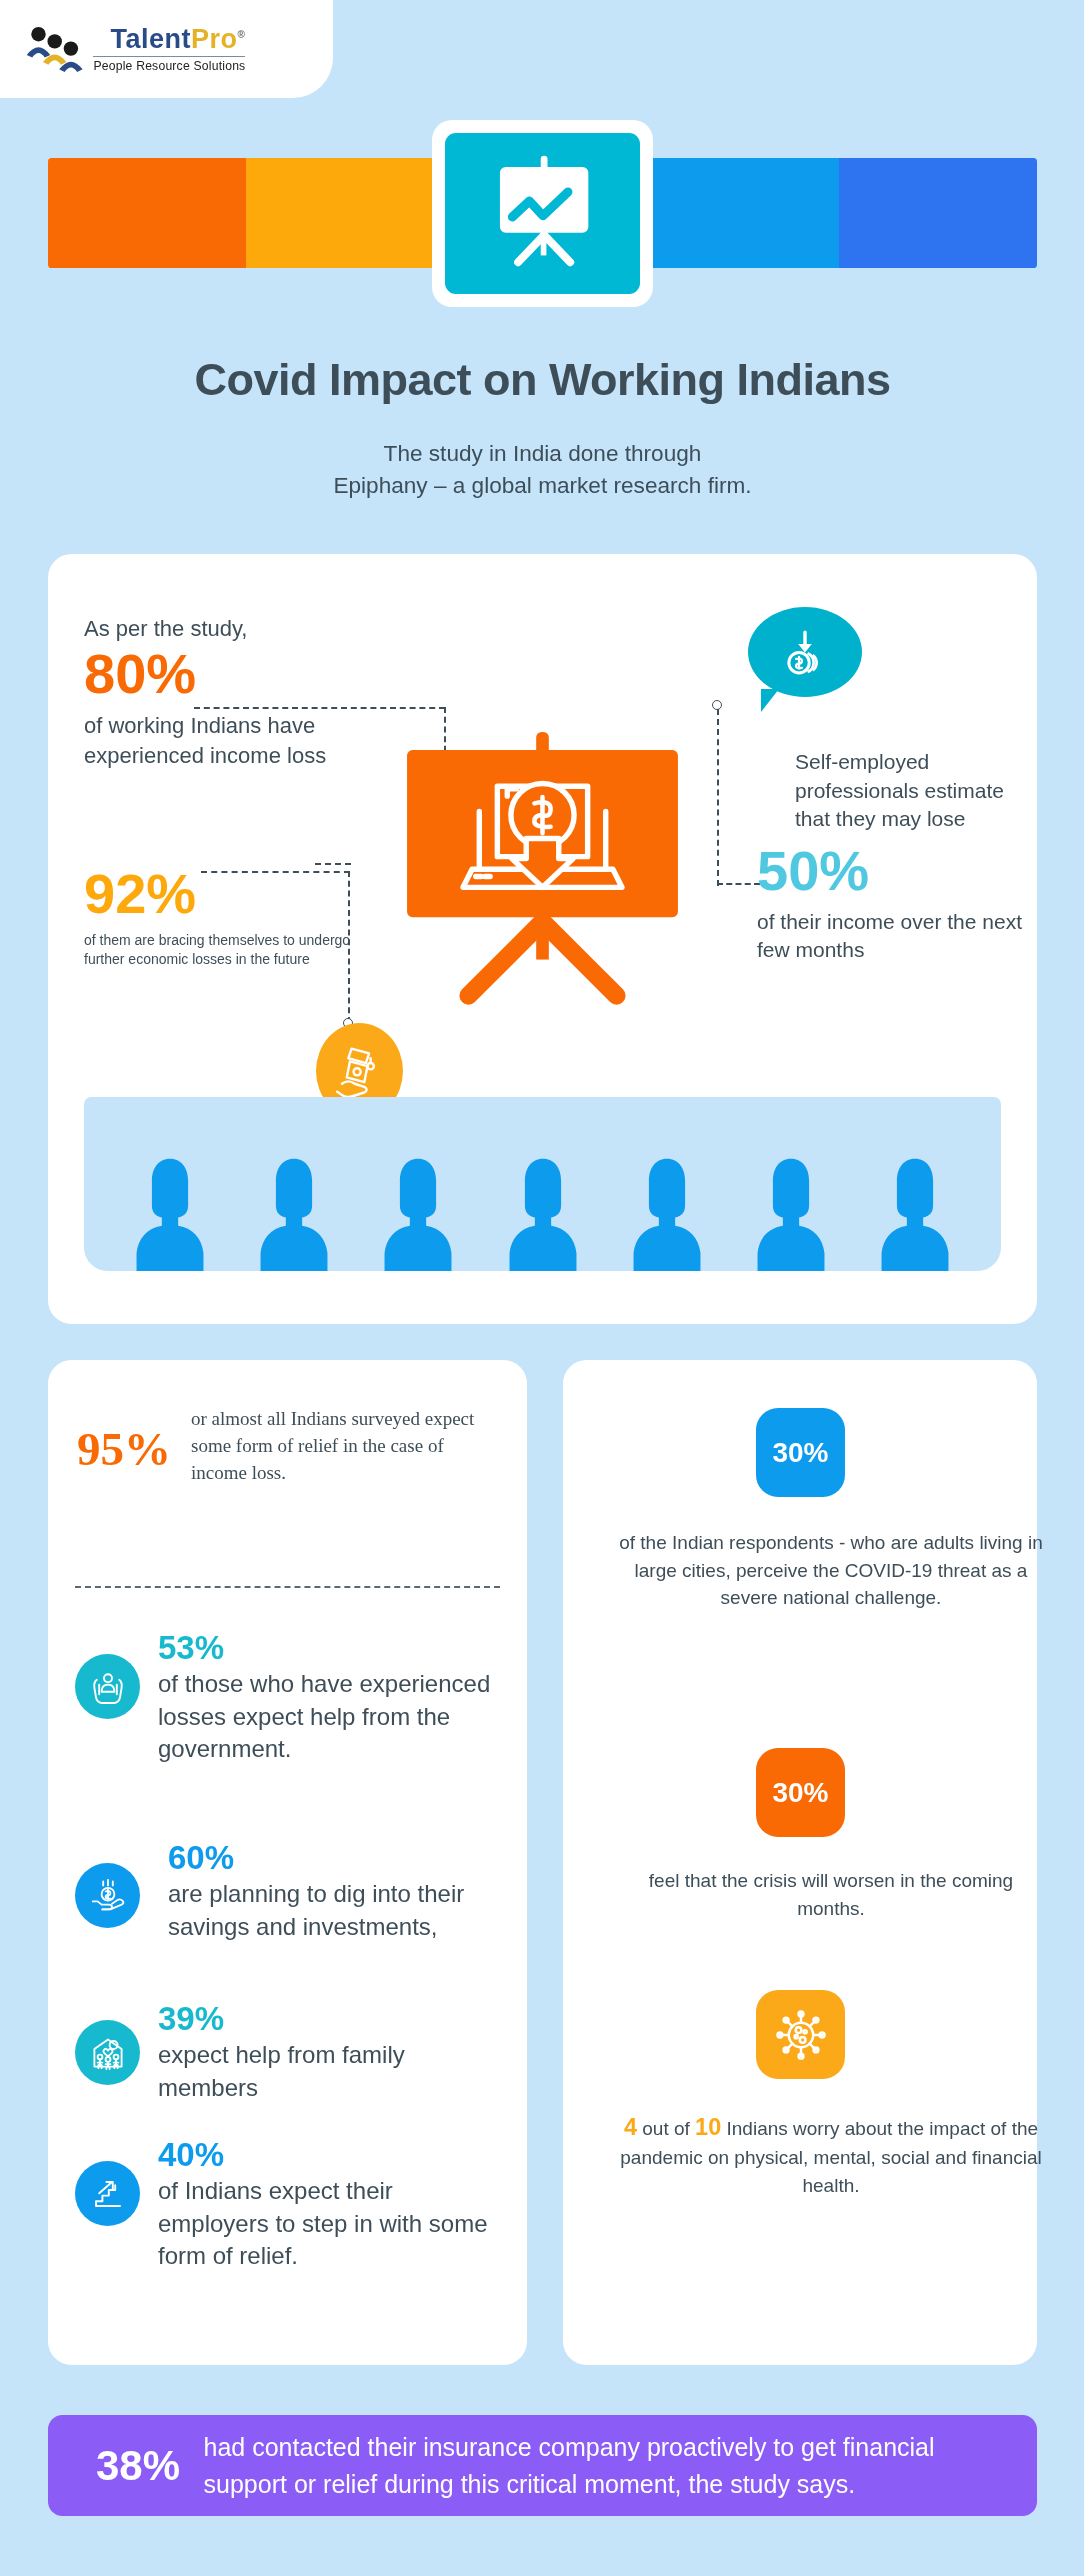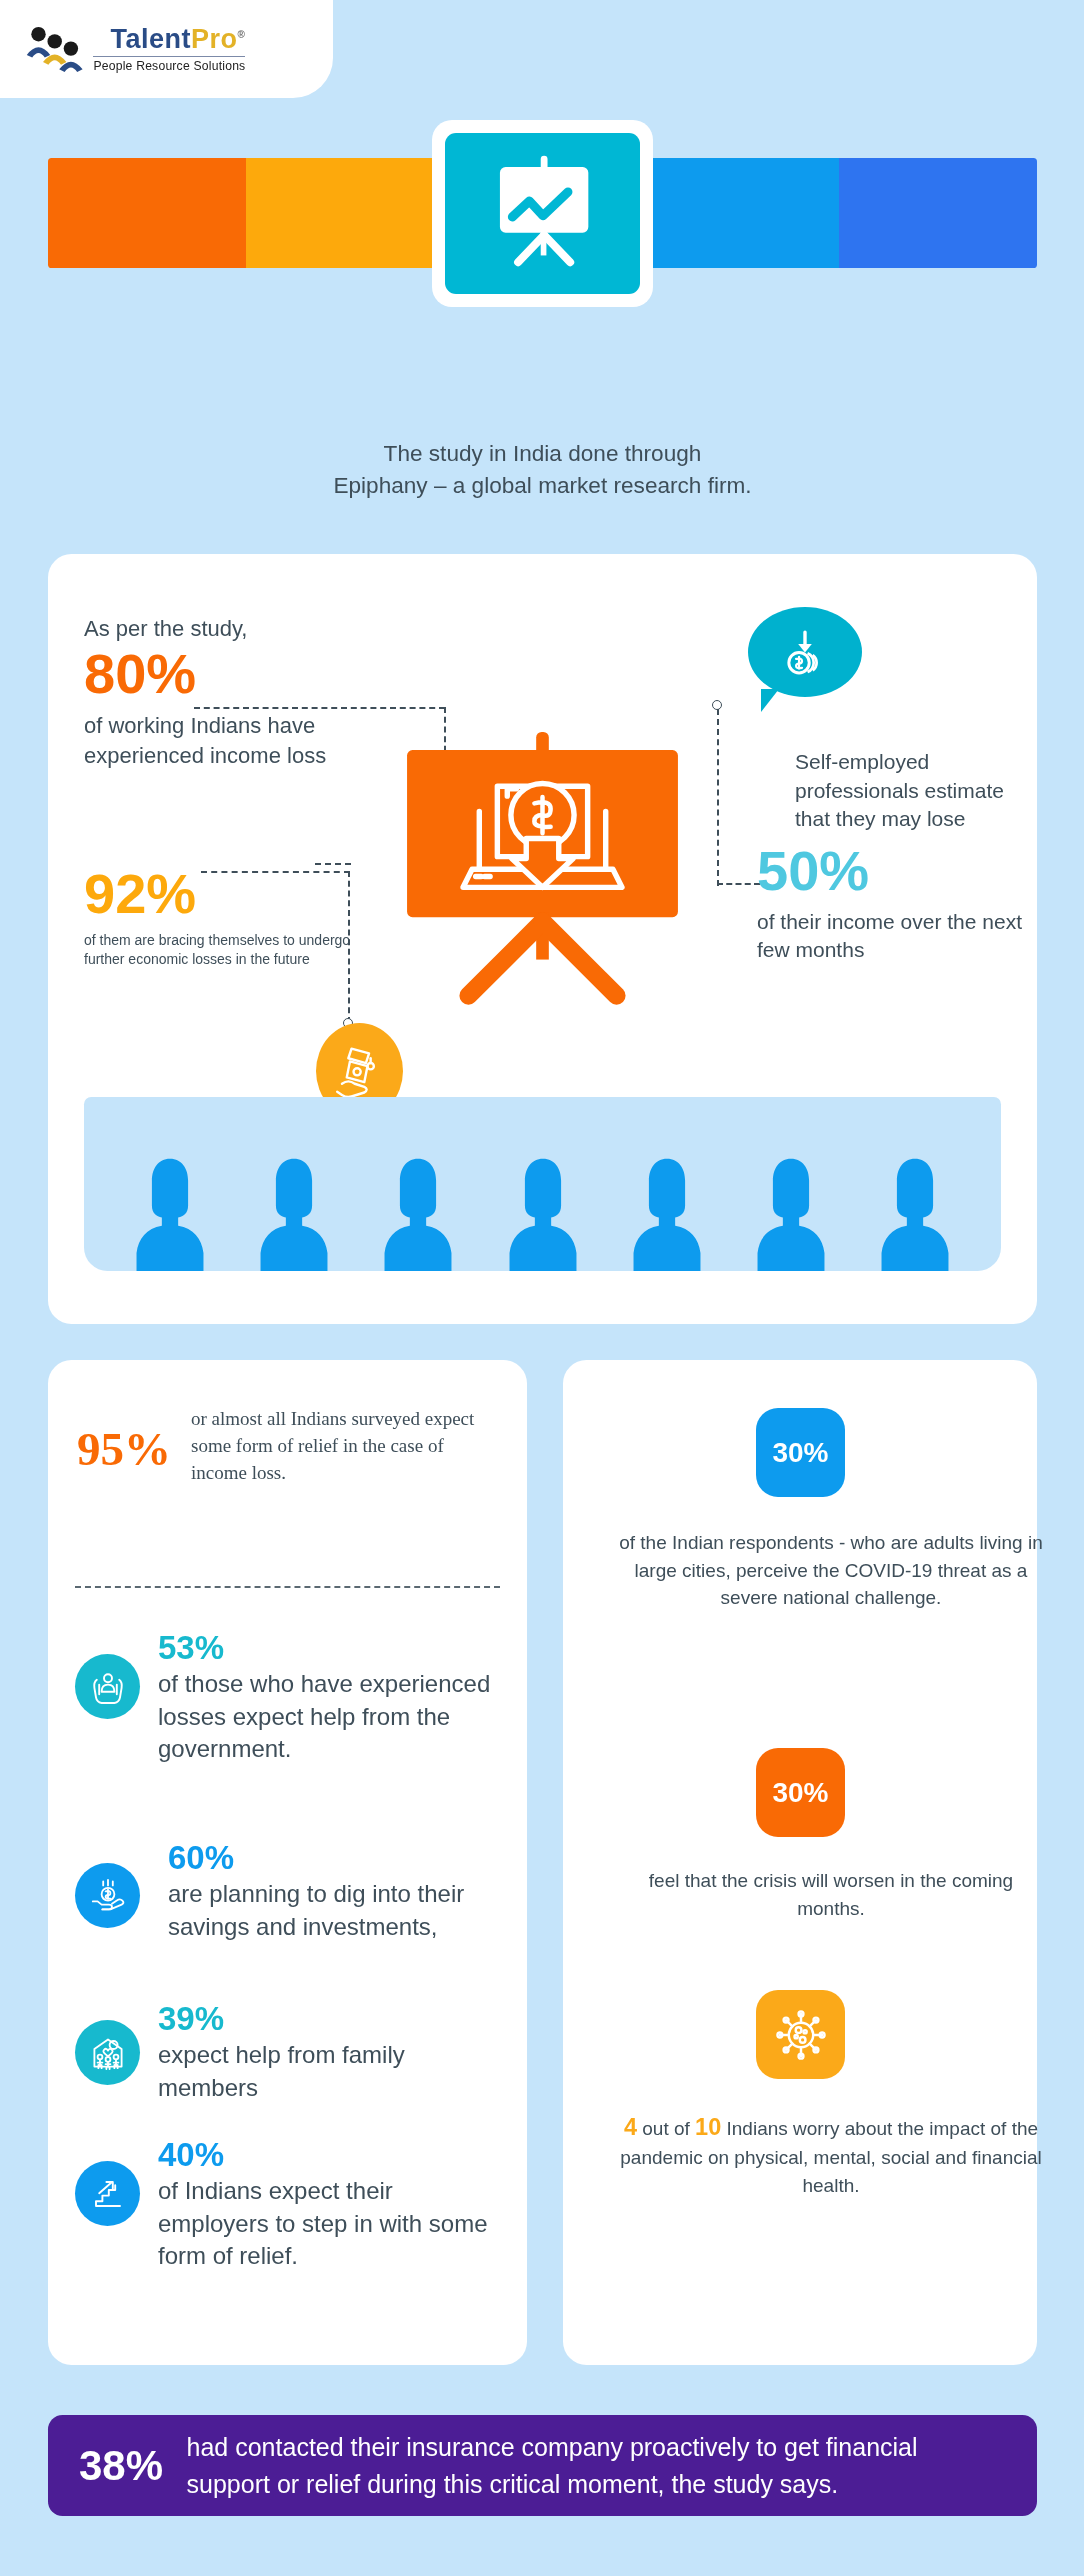--- a/index.html
+++ b/index.html
@@ -198,22 +198,22 @@
   }
   #rt-1 { top: 1529px; }
   #rt-2 { top: 1867px; }
   #rt-3 { top: 2110px; }
   .big-amber { color: #FBA919; font-weight: bold; font-size: 23.5px; }
 
   
   #banner {
     position: absolute; left: 48px; top: 2415px;
     width: 989px; height: 101px;
-    background: #4c1d95; border-radius: 14.5px;
-    display: flex; align-items: center; padding: 0 31px; gap: 23.5px;
+    background: #8b5cf6; border-radius: 14.5px;
+    display: flex; align-items: center; padding: 0 48px; gap: 23.5px;
   }
   #banner .pct { color: #fff; font-size: 42px; font-weight: bold; flex: none; }
   #banner .desc { color: #fff; font-size: 25px; line-height: 1.48; }
 </style>
 </head>
 <body>
 
 <div id="page">
 
   <div class="logo-plate">
@@ -248,20 +248,21 @@
         <rect x="58" y="4" width="6" height="14" rx="3" fill="#FFFFFF"></rect>
         <rect x="22" y="14" width="78" height="58" rx="5" fill="#FFFFFF"></rect>
         <path d="M33 58 L48 44 L60 57 L82 36" stroke="#00B7D4" stroke-width="8" fill="none" stroke-linecap="round" stroke-linejoin="round"></path>
         <rect x="58" y="70" width="5" height="22" fill="#FFFFFF"></rect>
         <path d="M61 74 L38 98" stroke="#FFFFFF" stroke-width="7" stroke-linecap="round"></path>
         <path d="M61 74 L84 98" stroke="#FFFFFF" stroke-width="7" stroke-linecap="round"></path>
       </svg>
     </div>
   </div>
 
+  <div class="title">Covid Impact on Working Indians</div>
   <div class="subtitle">
     <div>The study in India done through</div>
     <div>Epiphany – a global market research firm.</div>
   </div>
 
   <div class="card" id="card-top"></div>
 
   <div class="dash" style="left:194px; top:707px; width:251px; border-top:2.7px dashed #3E4E59;"></div>
   <div class="dot" style="left:441px; top:779px;"></div>
   <div class="dash" style="left:444px; top:707px; height:74px; border-left:2.7px dashed #3E4E59;"></div>

